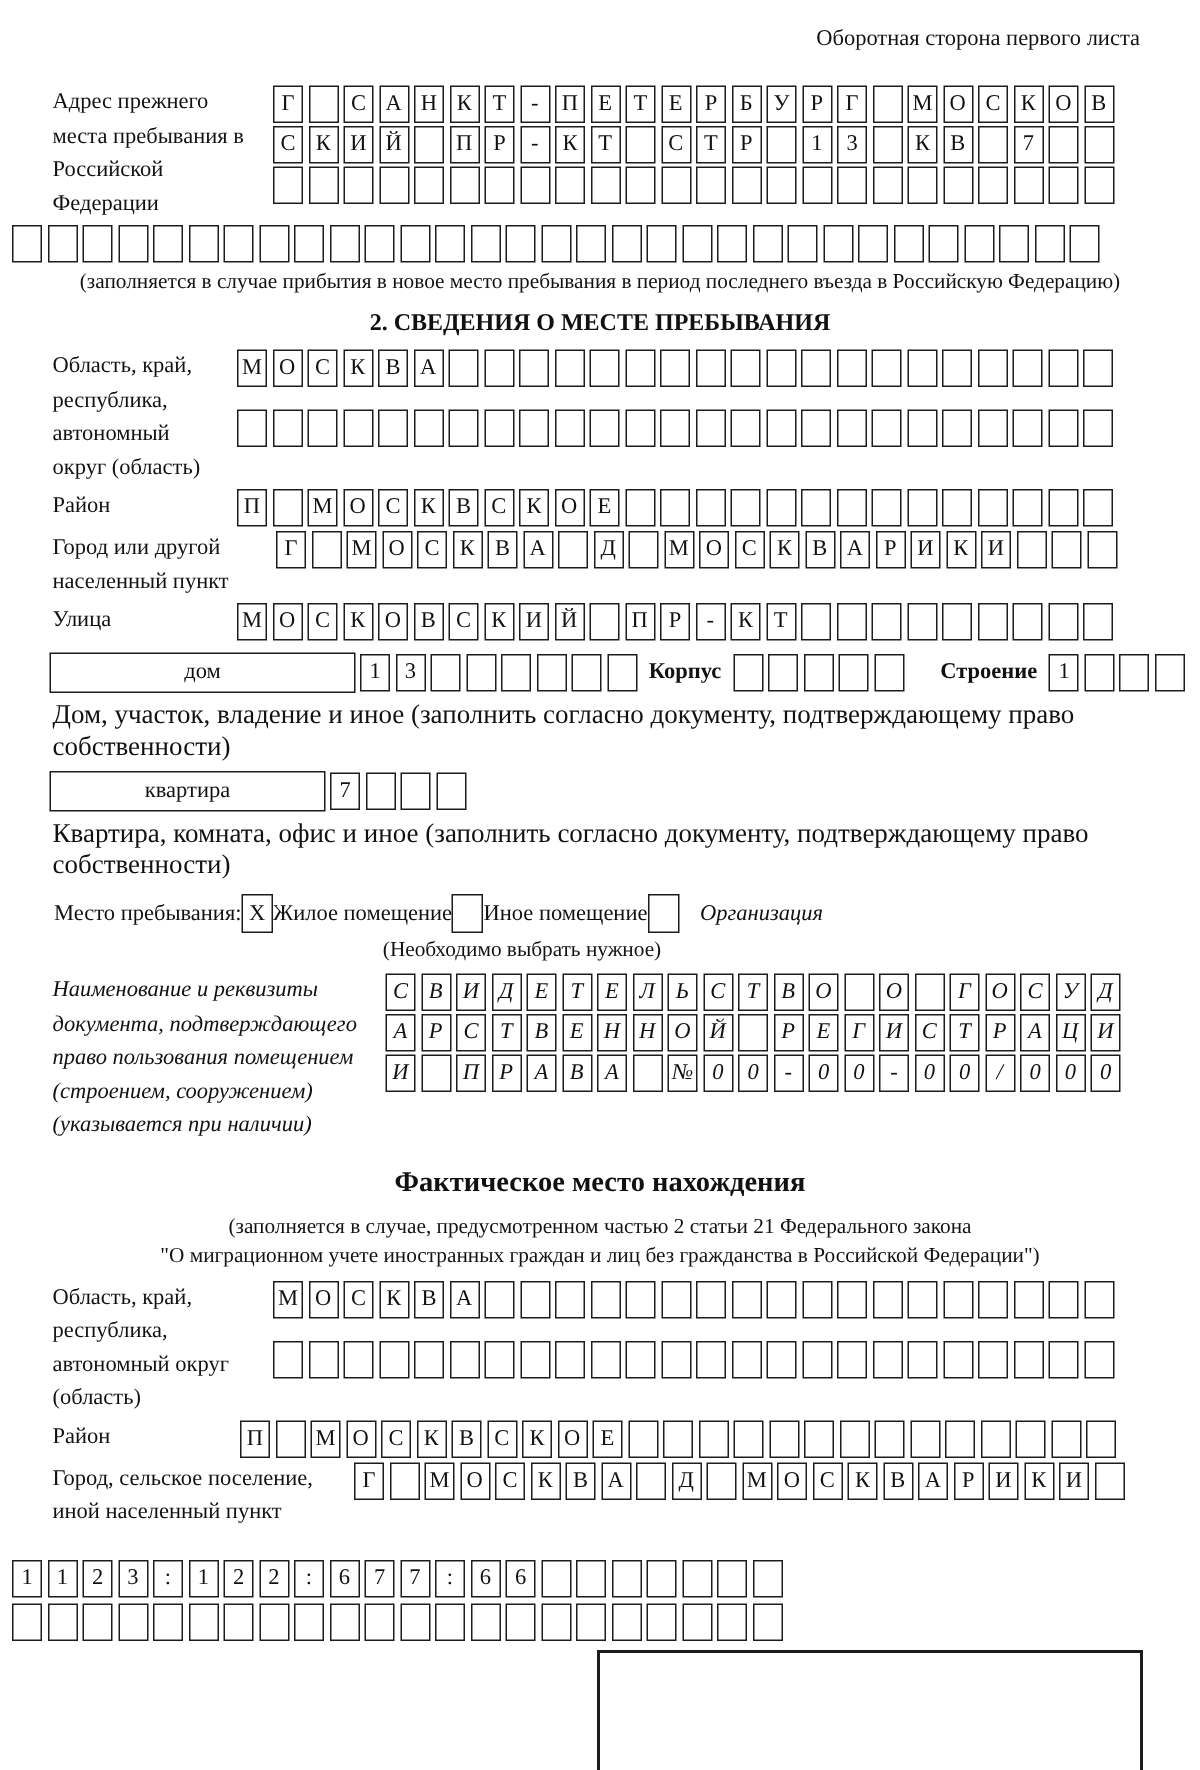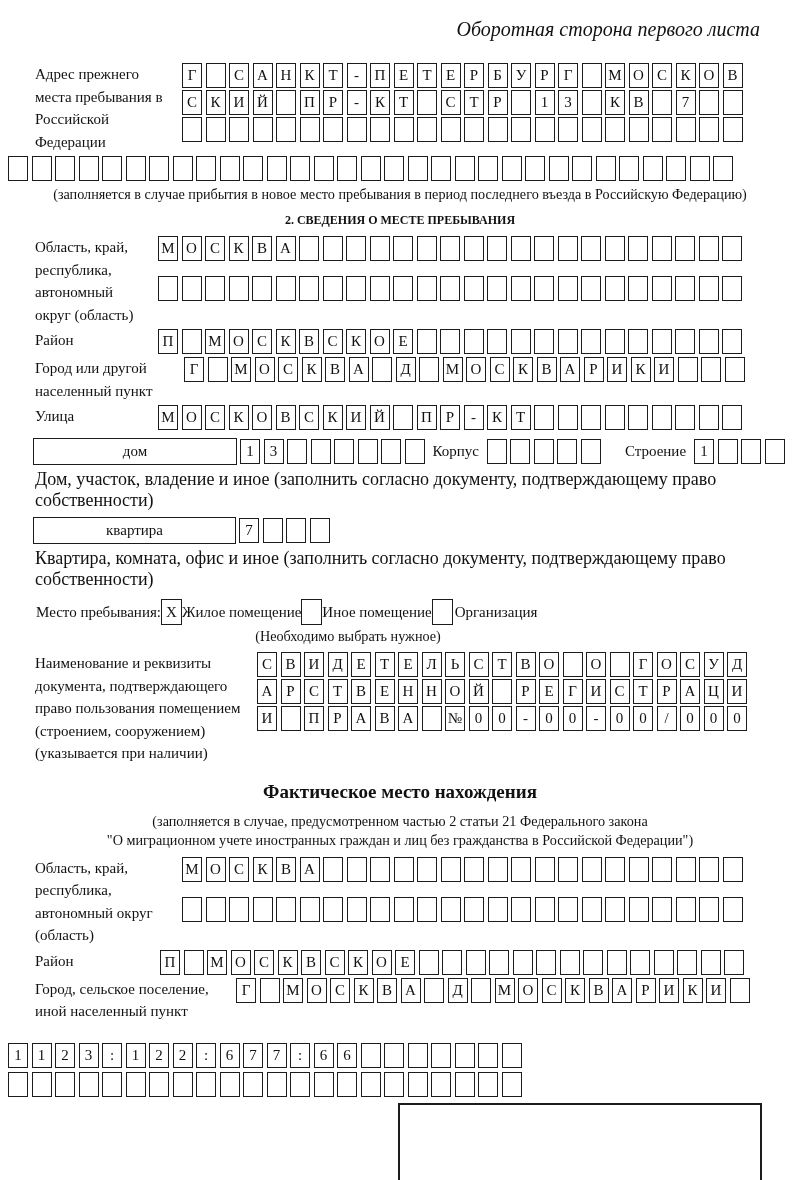--- a/index.html
+++ b/index.html
@@ -3,21 +3,21 @@
 <meta charset="utf-8">
 <style>
   * { margin:0; padding:0; box-sizing:border-box; }
   html,body { background:#ffffff; }
   body {
     width:800px; height:1180px; overflow:hidden;
     color:#111; font-family:"Liberation Serif", serif; font-size:15px;
   }
   .page { width:800px; height:1180px; padding:10px 8px 0 8px; }
 
-  .corner { text-align:right; padding-right:32px; margin-top:8px; font-size:20px;font-style:italic; }
+  .corner { text-align:right; padding-right:32px; margin-top:8px; font-size:15px; }
 
   .field { display:flex; align-items:flex-start; margin-top:3px; }
   .label { flex:0 0 auto; padding-left:27px; padding-right:6px; line-height:1.5; font-size:15px; }
   .lw174 { flex:0 0 174px; }
   .lw150 { flex:0 0 150px; }
   .lw176 { flex:0 0 176px; }
   .lw249 { flex:0 0 249px; }
   .lw152 { flex:0 0 152px; }
   .lw228 { flex:0 0 228px; }
   .lw222 { flex:0 0 222px; }
@@ -32,42 +32,42 @@
     flex:0 0 auto; width:20px; height:25px;
     border:1.6px solid #1c1c1c; background:#fff;
     text-align:center; line-height:22px; font-size:15px;
   }
 
   .fullrow { margin-top:3px; }
 
   .caption { text-align:center; font-size:14.2px; margin-top:4px; line-height:1.3; }
   .caption-left { font-size:18px; margin-top:4px; margin-left:27px; }
 
-  h2.sec-title { text-align:center; font-size:12px; font-weight:bold; margin-top:10px;font-family:Liberation Serif, serif; }
+  h2.sec-title { text-align:center; font-size:16px; font-weight:bold; margin-top:10px;font-family:Liberation Serif, serif; }
   h3.sub-title { text-align:center; font-size:19px; font-weight:bold; margin-top:16px; }
 
   .named-box {
     border:1.6px solid #1c1c1c; height:27px;
     display:flex; align-items:center; justify-content:center;
     font-size:15px; flex:0 0 auto;
   }
   .dom-box { width:204px; }
-  .kv-box { width:203px; }
+  .kv-box { width:184px; }
 
   .inline-row { display:flex; align-items:center; margin-left:25px; margin-top:8px; }
-  .inline-label { margin:0 8px; font-size:15px; white-space:nowrap; }
+  .inline-label { margin:0 8px; font-size:15px; white-space:nowrap;font-weight:bold; }
   .sp6 { width:3px; }
 
   .check-line { display:flex; align-items:center; margin-left:28px; margin-top:9px; }
   .checkbox {
     flex:0 0 auto; width:21px; height:26px;
     border:1.6px solid #1c1c1c; text-align:center; line-height:24px; font-size:15px;
   }
   .opt-label { white-space:nowrap; }
-  .opt-org-gap { margin-left:2px; }
+  .opt-org-gap { margin-left:14px;font-style:italic; }
   .choose-note { margin-left:140px; width:400px; text-align:center; font-size:14.2px; margin-top:3px; }
 
   .stamp-box {
     margin-left:390px; margin-top:6px;
     width:364px; height:174px;
     border:2px solid #1c1c1c; background:#fff;
   }
 </style>
 </head>
 <body>
@@ -395,21 +395,21 @@
     <span>Место пребывания:</span>
     <span class="checkbox">X</span>
     <span class="opt-label">Жилое помещение</span>
     <span class="checkbox"></span>
     <span class="opt-label">Иное помещение</span>
     <span class="checkbox"></span>
     <span class="opt-label opt-org-gap">Организация</span>
   </div>
   <div class="choose-note">(Необходимо выбрать нужное)</div>
 
-  <div class="field" style="margin-top:7px;">
+  <div class="field" style="margin-top:7px;font-style:italic;">
     <div class="label lw249">Наименование и реквизиты документа, подтверждающего право пользования помещением (строением, сооружением) (указывается при наличии)</div>
     <div class="rows">
       <div class="cellrow">
           <span class="cell">С</span>
           <span class="cell">В</span>
           <span class="cell">И</span>
           <span class="cell">Д</span>
           <span class="cell">Е</span>
           <span class="cell">Т</span>
           <span class="cell">Е</span>

